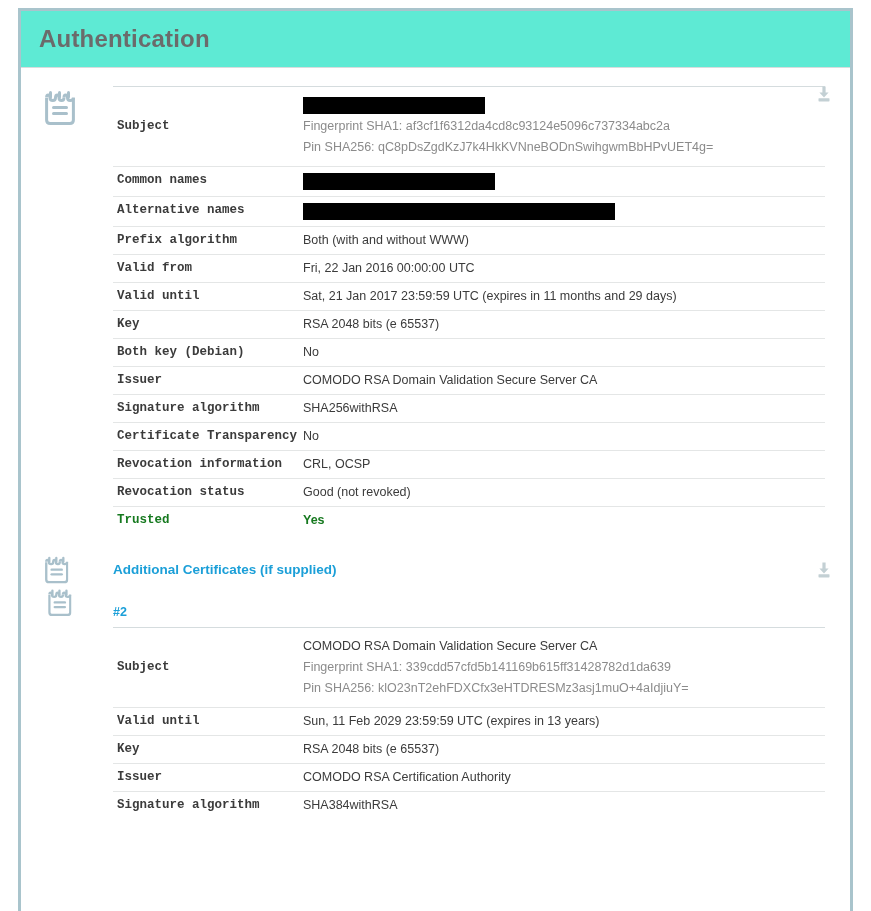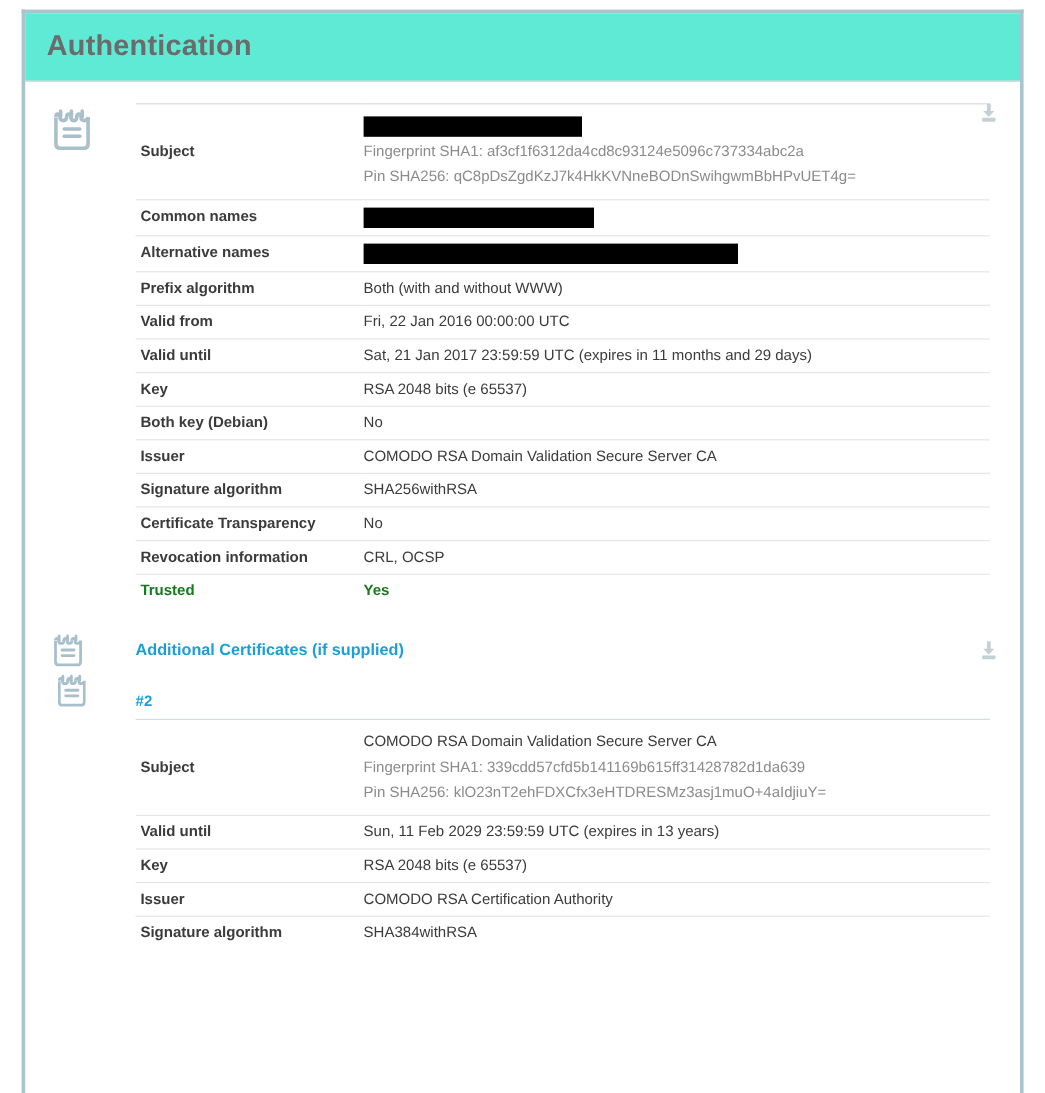--- a/index.html
+++ b/index.html
@@ -107,20 +107,21 @@
     font-size: 12.5px;
     line-height: 15px;
   }
   table.kv tr:first-child > td { border-top: 1px solid #d5dcde; }
   table.kv td.k {
     width: 188px;
     font-weight: bold;
     color: #3b3b3b;
     padding-left: 4px;
     box-sizing: border-box;
+    font-family: Liberation Mono, monospace;
   }
   table.kv td.v {
     color: #3b3b3b;
     padding-left: 2px;
   }
   table.kv tr.tall td { padding-top: 8px; padding-bottom: 8px; }
   table.kv tr.green td { color: #16791f; font-weight: bold; }
   table.kv td.v .muted {
     color: #8b8b8b;
     display: block;
@@ -229,20 +230,24 @@
                 <td class="k">Signature algorithm</td>
                 <td class="v">SHA256withRSA</td>
               </tr>
               <tr>
                 <td class="k">Certificate Transparency</td>
                 <td class="v">No</td>
               </tr>
               <tr>
                 <td class="k">Revocation information</td>
                 <td class="v">CRL, OCSP</td>
+              </tr>
+              <tr>
+                <td class="k">Revocation status</td>
+                <td class="v">Good (not revoked)</td>
               </tr>
               <tr class="green">
                 <td class="k">Trusted</td>
                 <td class="v">Yes</td>
               </tr>
             </tbody>
           </table>
         </div>
         <div class="section second">
           <div class="section-icon"><span style="display:inline-block;transform:scale(0.78);transform-origin:left top;"><span style="display:inline-block;"><svg width="30" height="38" viewBox="0 0 30 38">

